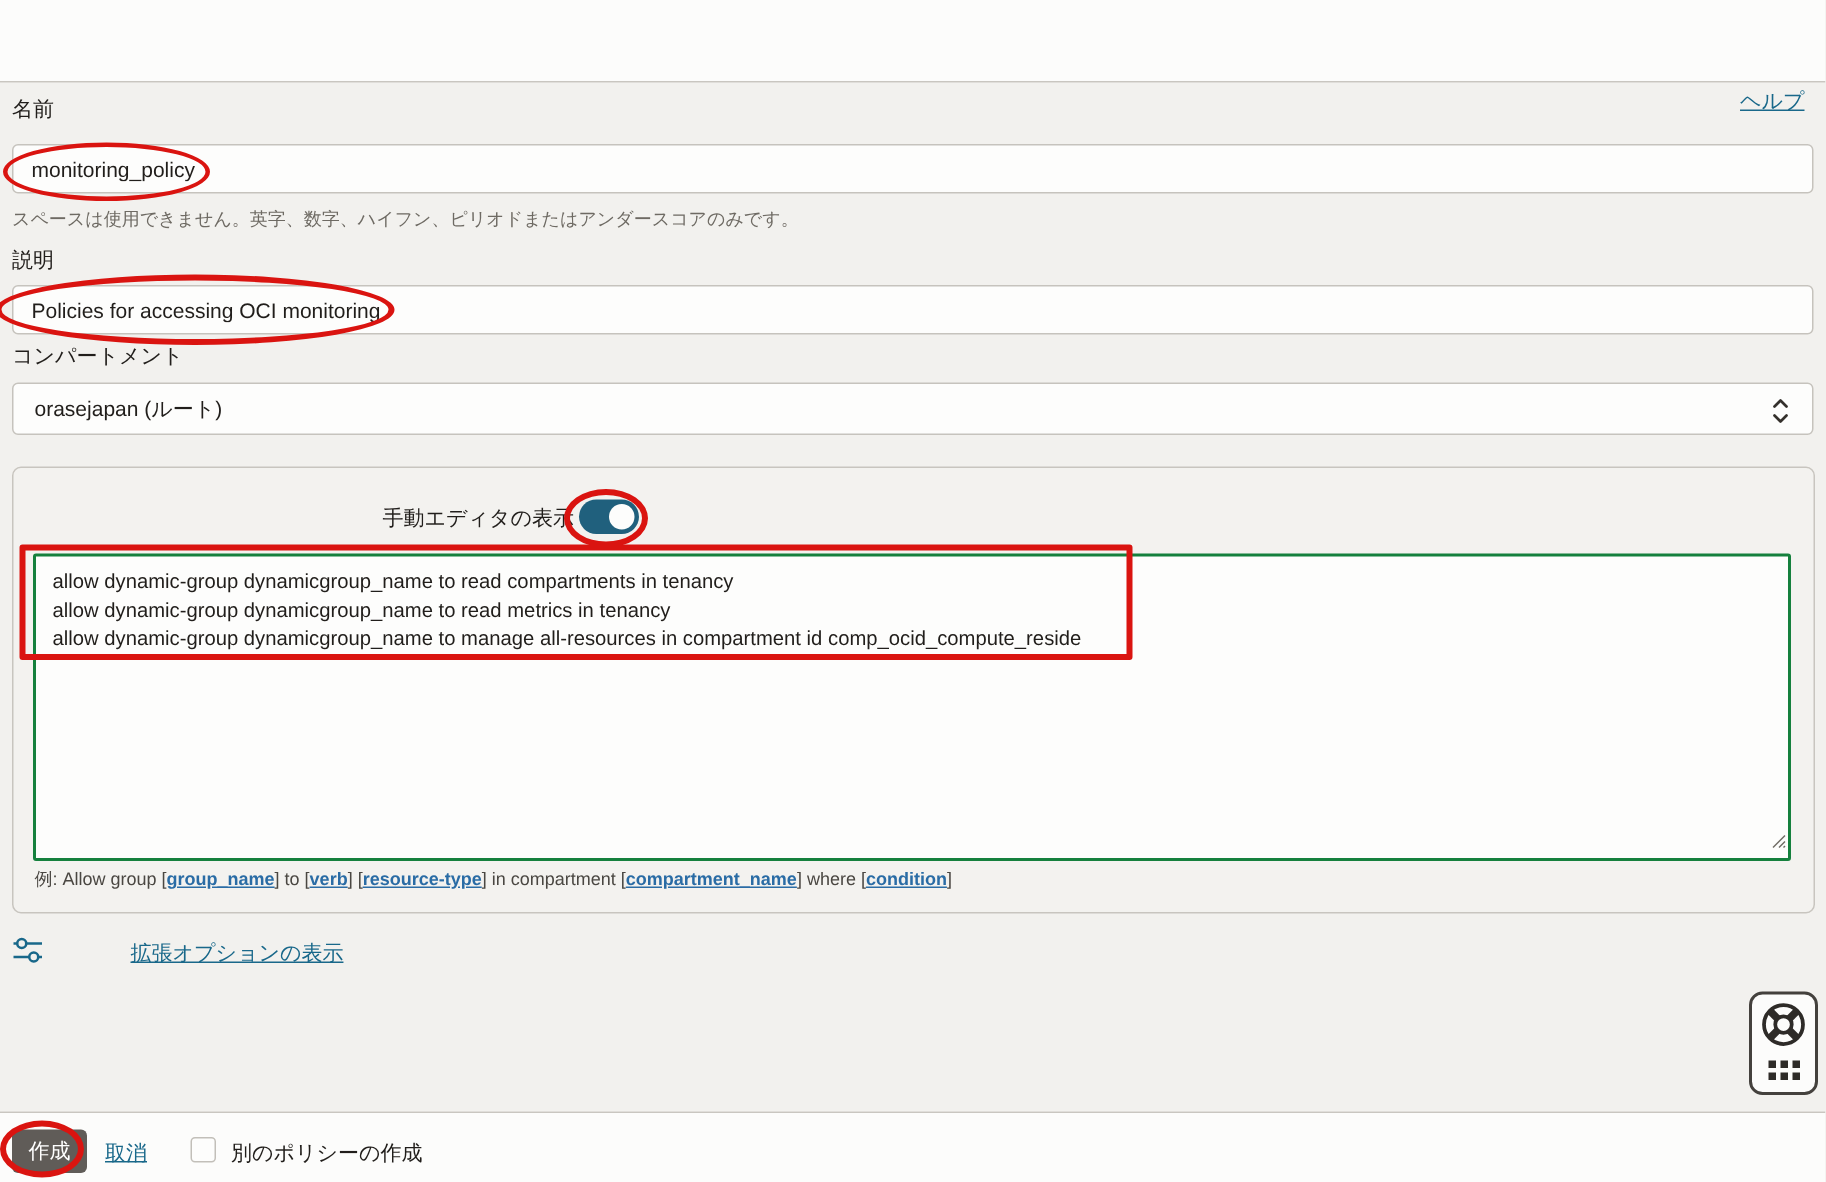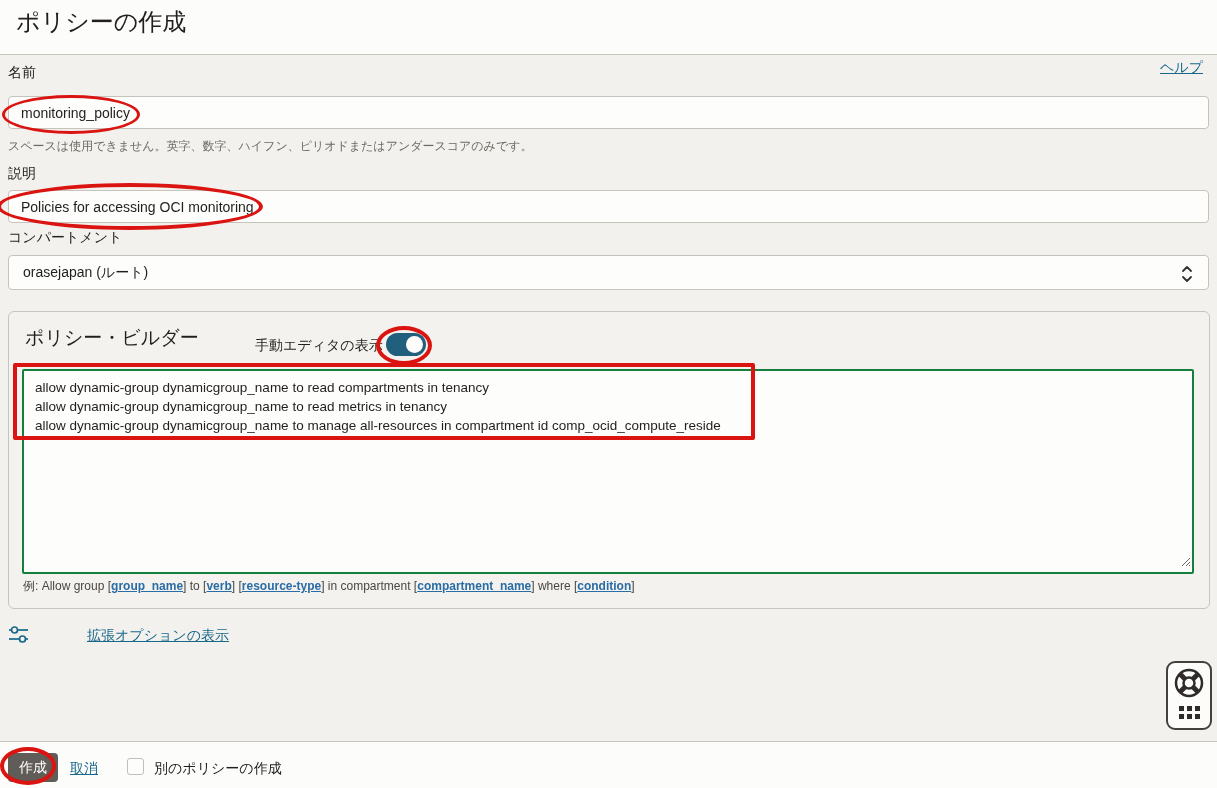--- a/index.html
+++ b/index.html
@@ -94,21 +94,20 @@
   
   .anno { position:absolute; pointer-events:none; }
   .anno-oval { border:3px solid #da1410; border-radius:50%; }
   .anno-oval-thick { border:4px solid #da1410; border-radius:50%; }
   .anno-rect { border:4px solid #da1410; border-radius:2px; }
 </style>
 </head>
 <body>
 
 <div class="header">
-  <div class="page-title">ポリシーの作成</div>
   <a class="help-link">ヘルプ</a>
 </div>
 
 <div class="field-label" style="top:64px;">名前</div>
 <input class="text-input" style="top: 96px;" value="monitoring_policy">
 <div class="helper-text" style="top:138px;">スペースは使用できません。英字、数字、ハイフン、ピリオドまたはアンダースコアのみです。</div>
 
 <div class="field-label" style="top:165px;">説明</div>
 <input class="text-input" style="top: 190px;" value="Policies for accessing OCI monitoring">
 
@@ -117,21 +116,20 @@
   <span>orasejapan (ルート)</span>
   <span class="select-caret">
     <svg width="14" height="20" viewBox="0 0 14 20">
       <polyline points="3,7 7,3 11,7" fill="none" stroke="#34302c" stroke-width="1.8" stroke-linecap="round" stroke-linejoin="round"></polyline>
       <polyline points="3,13 7,17 11,13" fill="none" stroke="#34302c" stroke-width="1.8" stroke-linecap="round" stroke-linejoin="round"></polyline>
     </svg>
   </span>
 </div>
 
 <div class="pb-container">
-  <div class="pb-title">ポリシー・ビルダー</div>
   <div class="toggle-label">手動エディタの表示</div>
   <div class="toggle">
     <div class="toggle-knob"></div>
   </div>
 
   <div class="editor-wrap">
     <textarea class="policy-editor" spellcheck="false" style="">allow dynamic-group dynamicgroup_name to read compartments in tenancy
 allow dynamic-group dynamicgroup_name to read metrics in tenancy
 allow dynamic-group dynamicgroup_name to manage all-resources in compartment id comp_ocid_compute_reside</textarea>
     <span class="resize-handle">

